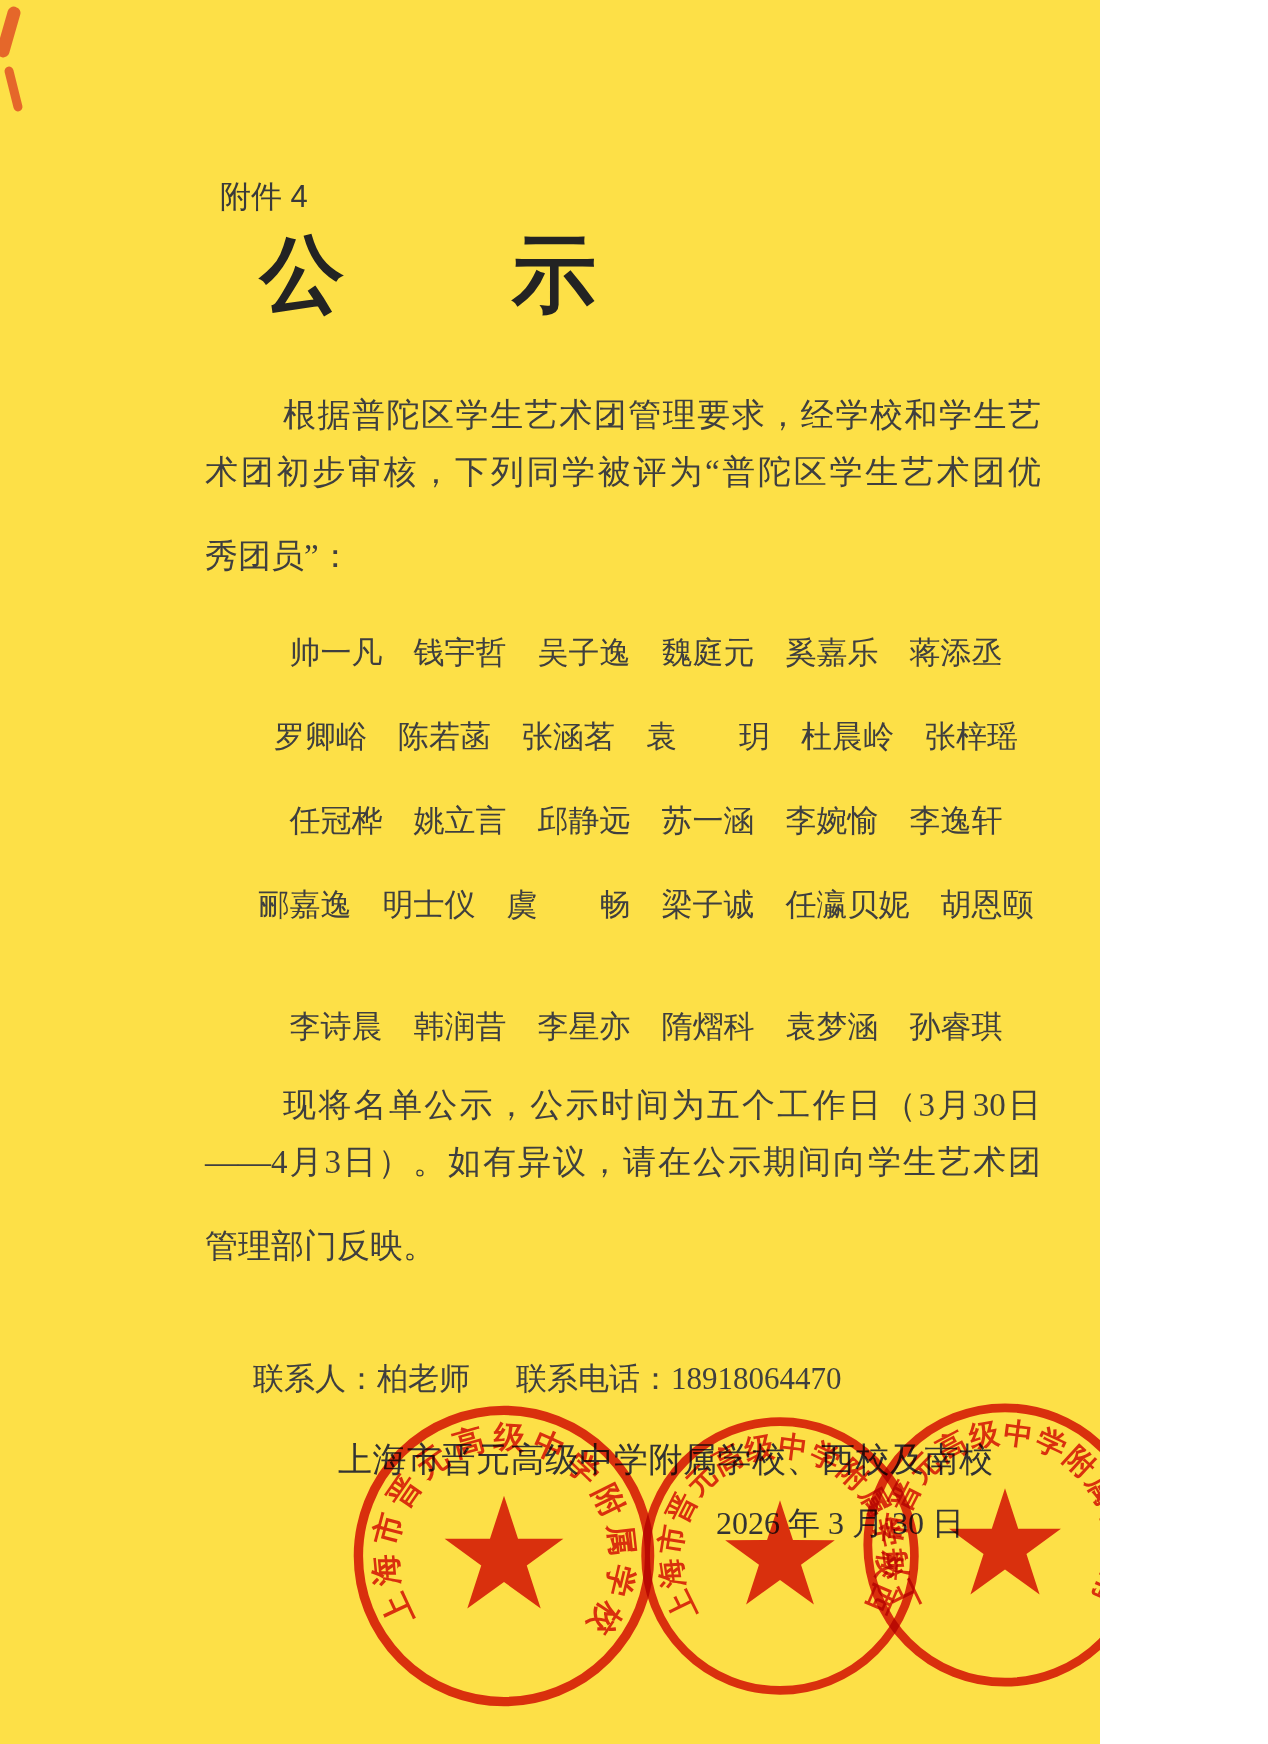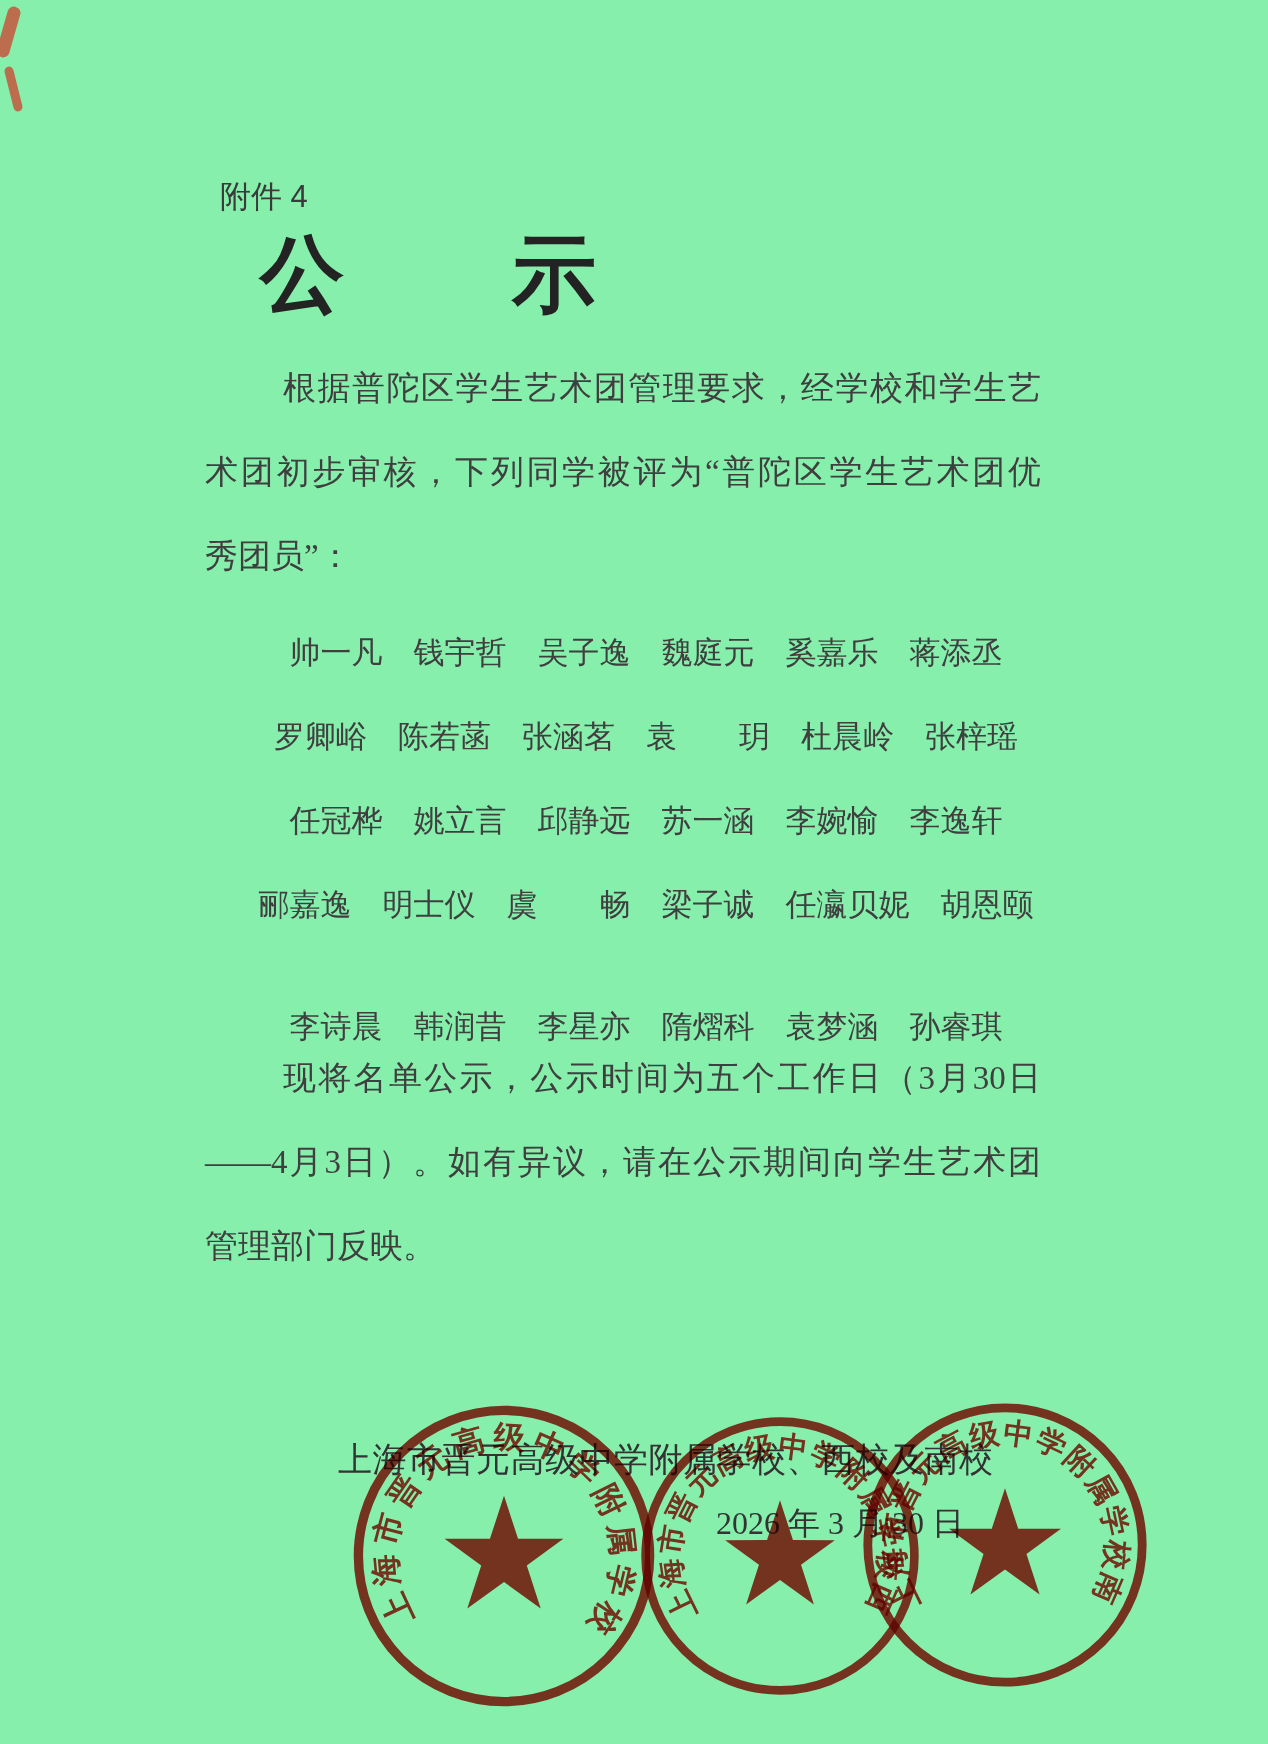--- a/index.html
+++ b/index.html
@@ -1,39 +1,39 @@
 <!DOCTYPE html>
 <html><head>
 <meta charset="utf-8">
 <style>
   * { margin:0; padding:0; box-sizing:border-box; }
   html,body { background:#ffffff; }
   .page {
-    position:relative; width:1268px; height:1744px;
-    background:#86efac; overflow:hidden;
+    position:relative; width:1100px; height:1744px;
+    background:#fde047; overflow:hidden;
     font-family:"Liberation Serif","DejaVu Serif",serif;
     color:var(--ink,#3b3b3b);
   }
   .attachment {
     position:absolute; left:220px; top:176px;
     font-family:"Liberation Sans","DejaVu Sans",sans-serif;
     font-size:31px; color:#3a3a3a; white-space:pre;
   }
   .title {
     position:absolute; left:205px; top:218px; width:836px; padding-left:55px;
     white-space:pre;
     font-family:"Liberation Sans","DejaVu Sans",sans-serif;
     font-weight:700; font-size:84px; color:#232323;
   }
   .line {
     position:absolute; left:205px; width:836px;
     font-size:33px; color:#3f3f3f; white-space:nowrap;
   }
   .just { text-align:justify; text-align-last:justify; }
-  .indent { padding-left:78px; }
+  .indent { padding-left:78px;margin-top:27px; }
   .il1{top:366px} .il2{top:450px} .il3{top:534px}
   .cl1{top:1056px} .cl2{top:1140px} .cl3{top:1224px}
   .name-row {
     position:absolute; left:205px; width:836px; padding-left:46px;
     text-align:center; font-size:31px; color:#3f3f3f; white-space:pre;margin-top:8px;
   }
   .nr1{top:624px} .nr2{top:708px} .nr3{top:792px} .nr4{top:876px} .nr5{top:998px}
   .contact { position:absolute; left:222px; top:1322px; font-size:31px; color:#3f3f3f; white-space:pre; }
   .contact .gap { display:inline-block; width:46px; }
   .sig-school { position:absolute; left:338px; top:1437px; font-size:34px; letter-spacing:0.5px; color:#333; white-space:pre; }
@@ -74,20 +74,23 @@
     <div class="name-row nr2">罗卿峪　陈若菡　张涵茗　袁　　玥　杜晨岭　张梓瑶</div>
     <div class="name-row nr3">任冠桦　姚立言　邱静远　苏一涵　李婉愉　李逸轩</div>
     <div class="name-row nr4">郦嘉逸　明士仪　虞　　畅　梁子诚　任瀛贝妮　胡恩颐</div>
     <div class="name-row nr5">李诗晨　韩润昔　李星亦　隋熠科　袁梦涵　孙睿琪</div>
   </div>
 
   <div class="line just indent cl1">现将名单公示，公示时间为五个工作日（3月30日</div>
   <div class="line just cl2">——4月3日）。如有异议，请在公示期间向学生艺术团</div>
   <div class="line cl3">管理部门反映。</div>
 
+  <div class="contact">
+    <span>联系人：柏老师</span><span class="gap"></span><span>联系电话：18918064470</span>
+  </div>
 
   <div class="sig-school">上海市晋元高级中学附属学校、西校及南校</div>
   <div class="sig-date">2026 年 3 月 30 日</div>
 
   <svg class="stamp s1" viewBox="0 0 300 300">
     <defs>
         <path id="arc1" d="M64.8,209.7 A104,104 0 1 1 235.2,209.7"></path>
       </defs>
     <circle class="ring" cx="150" cy="150" r="140"></circle>
     <polygon class="star" points="150,92 163.5,133.4 207.1,133.5 171.9,159.1 185.3,200.5 150,175 114.7,200.5 128.1,159.1 92.9,133.5 136.5,133.4"></polygon>

